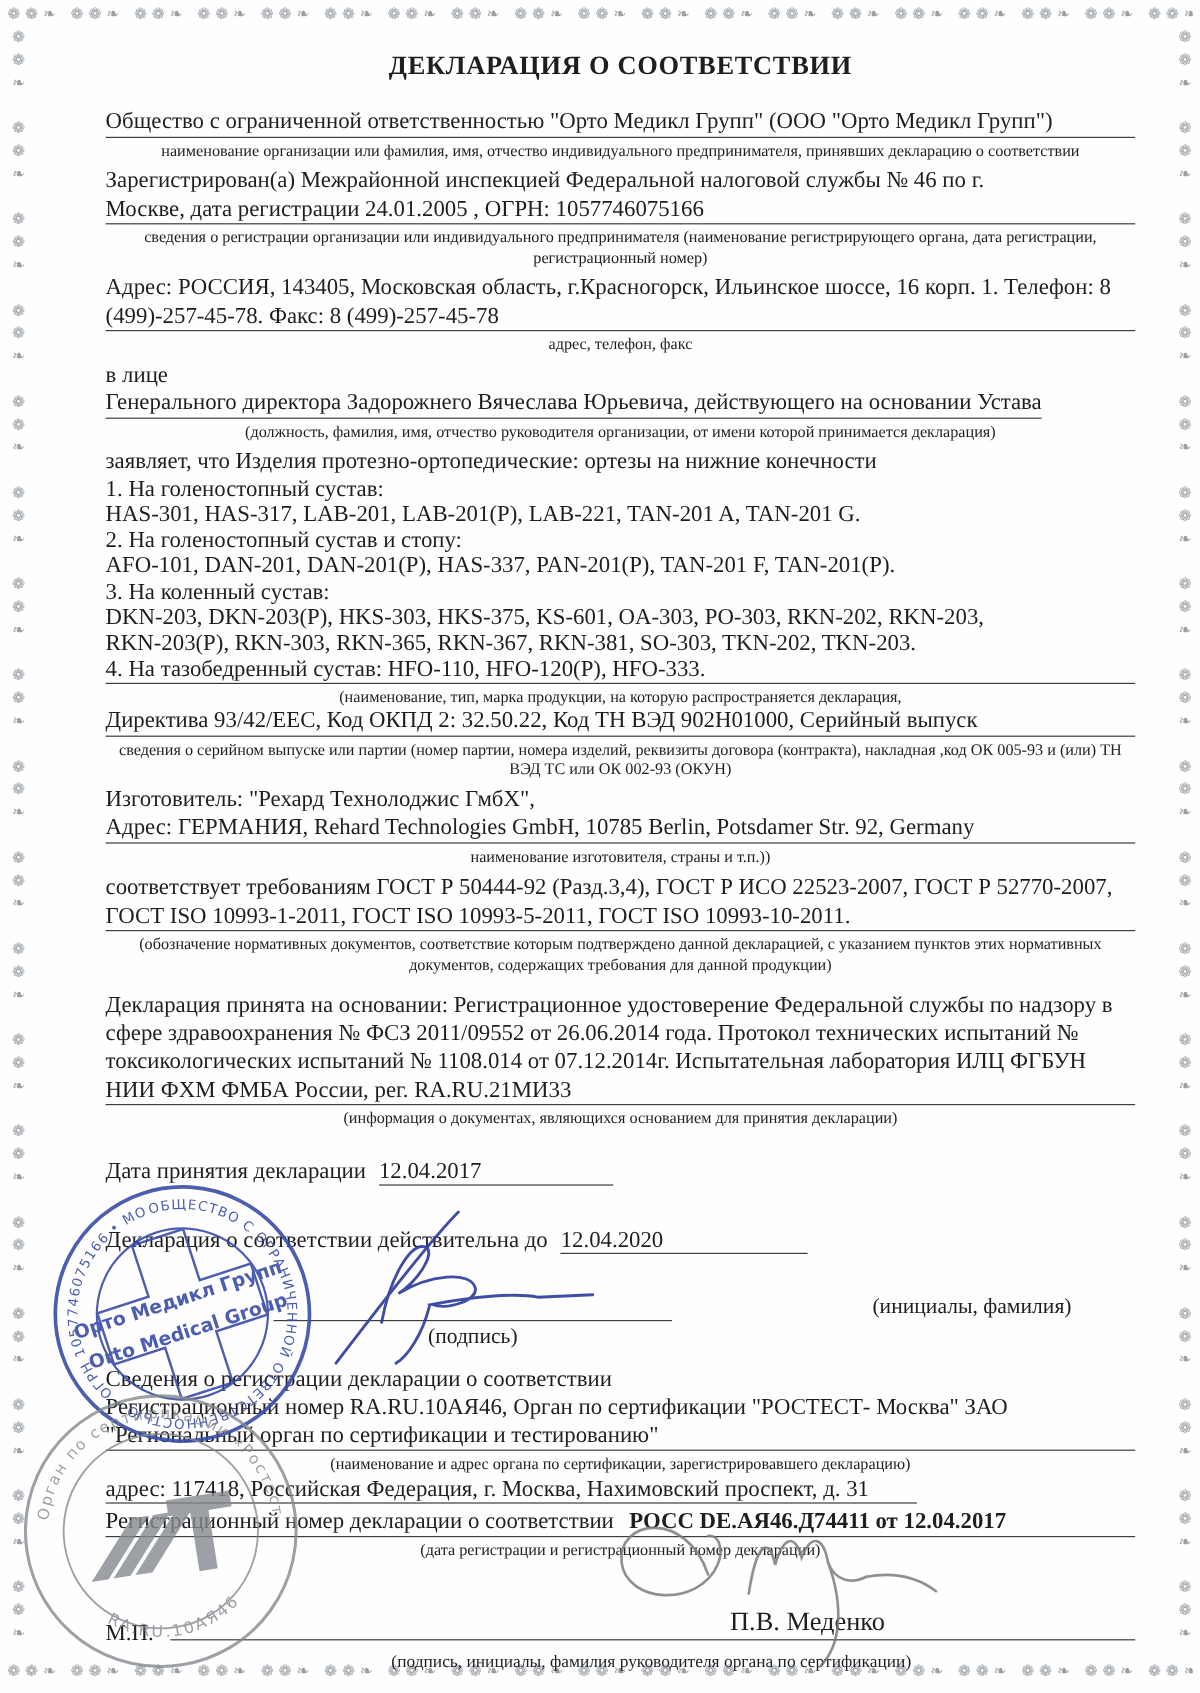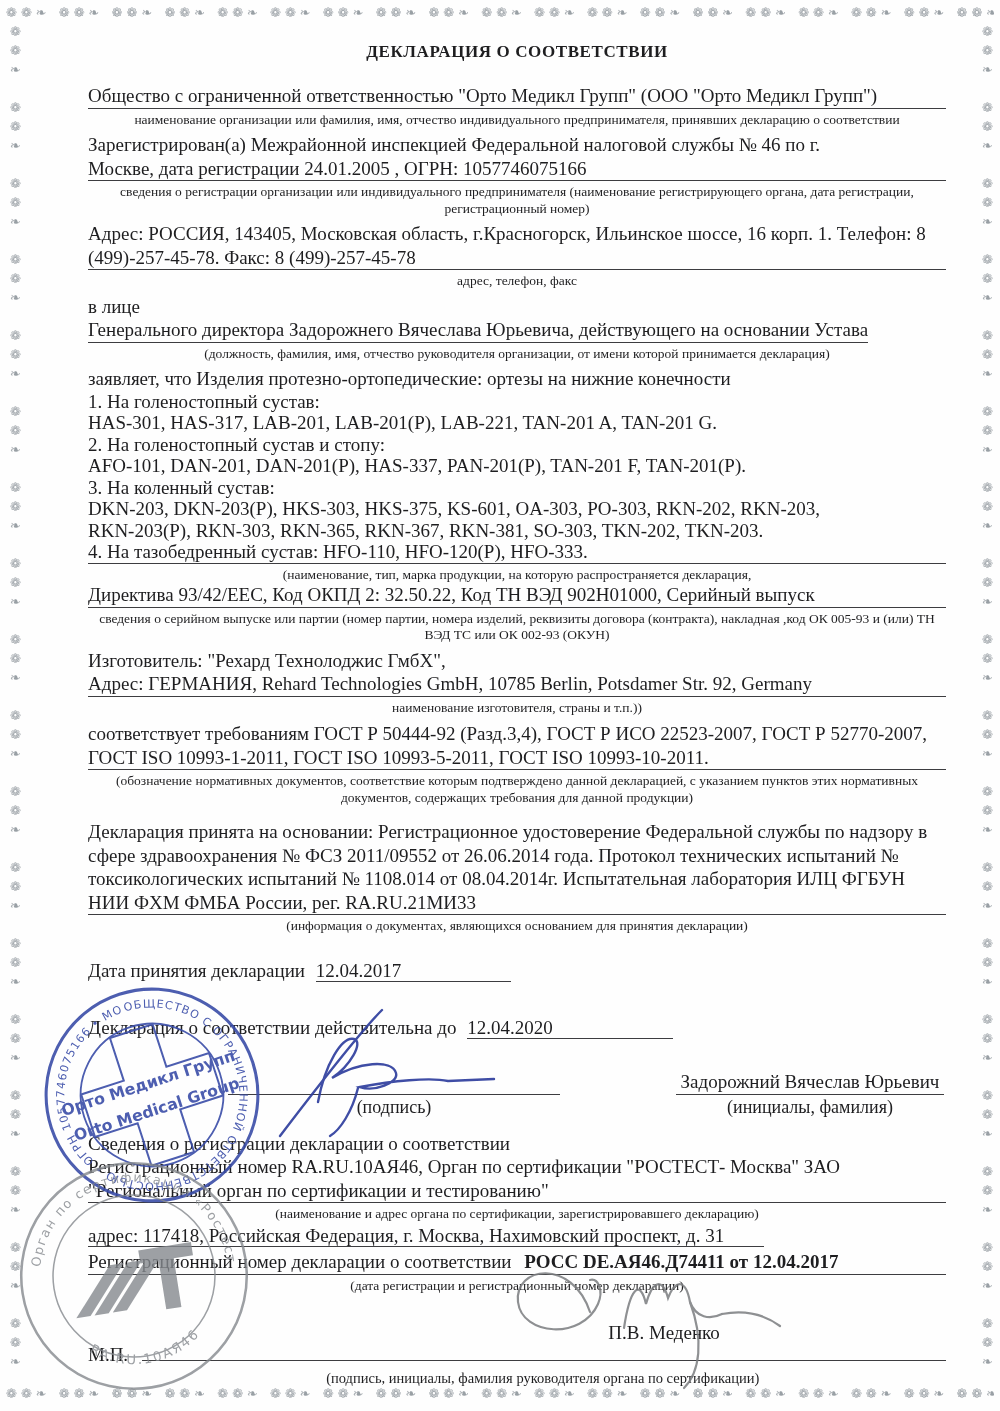--- a/index.html
+++ b/index.html
@@ -13,21 +13,21 @@
     font-family:"DejaVu Sans", sans-serif; font-size:13px; letter-spacing:4px;
     white-space:nowrap; overflow:hidden; line-height:20px; user-select:none;
   }
   .orn-top    { top:3px; left:6px; right:6px; height:22px; }
   .orn-bottom { bottom:5px; left:6px; right:6px; height:22px; }
   .orn-left   { top:24px; bottom:26px; left:3px; width:22px; writing-mode:vertical-rl; text-orientation:upright; }
   .orn-right  { top:24px; bottom:26px; right:3px; width:22px; writing-mode:vertical-rl; text-orientation:upright; }
 
   .content { position:absolute; left:88px; right:54px; top:42px; }
 
-  .title { text-align:center; font-size:17px; font-weight:bold; letter-spacing:.6px; margin-bottom:22px; }
+  .title { text-align:center; font-size:22px; font-weight:bold; letter-spacing:.6px; margin-bottom:22px; }
 
   .line   { font-size:19px; line-height:23.5px; }
   .plist  { font-size:19px; line-height:21.5px; }
   .u      { border-bottom:1.2px solid #3d3d40; }
   .caption{ font-size:13.5px; line-height:16.5px; text-align:center; margin:3px 0 5px; }
   .mt-s { margin-top:6px; } .mt-m { margin-top:14px; } .mt-l { margin-top:24px; }
 
   .inline-row { display:flex; align-items:baseline;flex-direction:column; }
   .inline-row .fill { flex:1; }
   .val-u { border-bottom:1.2px solid #3d3d40; padding-right:110px; }
@@ -38,21 +38,21 @@
   .sigrow { display:flex; margin-top:30px; }
   .sig-col-left  { width:332px; margin-left:140px; text-align:center; }
   .sig-col-right { width:268px; margin-left:auto; margin-right:2px; text-align:center; }
   .sig-rule { border-bottom:1.2px solid #3d3d40; height:24px; }
   .sig-name { font-size:19px; line-height:24px; border-bottom:1.2px solid #3d3d40; }
   .sig-cap  { font-size:18px; margin-top:2px; }
 
   .mp-row { display:flex; align-items:baseline; margin-top:40px; }
   .mp-label { font-size:19px; }
   .mp-line { flex:1; margin-left:14px; border-bottom:1.2px solid #3d3d40; position:relative; height:26px; }
-  .mp-head-name { position:absolute; left:58%; bottom:16px; font-size:19px; white-space:nowrap; }
+  .mp-head-name { position:absolute; left:58%; bottom:2px; font-size:22px; white-space:nowrap; }
   .mp-cap { font-size:14.5px; text-align:center; margin-top:4px; padding-left:6%; }
 
   
   .stamp { position:absolute; pointer-events:none; }
   .stamp-blue { left:40px; top:983px; width:224px; height:224px; transform:rotate(-18deg); opacity:.9; }
   .stamp-gray { left:8px;  top:1153px; width:252px; height:246px; transform:rotate(-9deg); opacity:.8; }
   .sign-blue  { left:262px; top:1002px; width:262px; height:142px; opacity:.92; }
   .sign-gray  { left:492px; top:1238px; width:344px; height:152px; opacity:.85; }
 </style>
 </head>
@@ -103,41 +103,40 @@
     <div class="line">Изготовитель: "Рехард Технолоджис ГмбХ",</div>
     <div class="line u">Адрес: ГЕРМАНИЯ, Rehard Technologies GmbH, 10785 Berlin, Potsdamer Str. 92, Germany</div>
     <div class="caption">наименование изготовителя, страны и т.п.))</div>
 
     <div class="line mt-s">соответствует требованиям ГОСТ Р 50444-92 (Разд.3,4), ГОСТ Р ИСО 22523-2007, ГОСТ Р 52770-2007,</div>
     <div class="line u">ГОСТ  ISO 10993-1-2011, ГОСТ  ISO 10993-5-2011, ГОСТ  ISO 10993-10-2011.</div>
     <div class="caption">(обозначение нормативных документов, соответствие которым подтверждено данной декларацией, с указанием пунктов этих нормативных документов, содержащих требования для данной продукции)</div>
 
     <div class="line mt-m">Декларация принята на основании: Регистрационное удостоверение Федеральной службы по надзору в</div>
     <div class="line">сфере здравоохранения № ФСЗ 2011/09552 от 26.06.2014 года. Протокол  технических испытаний №</div>
-    <div class="line">токсикологических испытаний № 1108.014 от 08.04.2014г. Испытательная лаборатория ИЛЦ ФГБУН</div>
+    <div class="line">токсикологических испытаний № 1108.014 от 07.12.2014г. Испытательная лаборатория ИЛЦ ФГБУН</div>
     <div class="line u">НИИ ФХМ ФМБА России, рег. RA.RU.21МИ33</div>
     <div class="caption">(информация о документах, являющихся основанием для принятия декларации)</div>
 
     <div class="line mt-l">
       <span>Дата принятия декларации</span>
       <span class="val-u" style="margin-left:6px;">12.04.2017</span>
     </div>
 
     <div class="line" style="margin-top:34px;">
       <span>Декларация о соответствии действительна до</span>
       <span class="val-u2" style="margin-left:6px;">12.04.2020</span>
     </div>
 
     <div class="sigrow">
       <div class="sig-col-left">
         <div class="sig-rule"></div>
         <div class="sig-cap">(подпись)</div>
       </div>
       <div class="sig-col-right">
-        <div class="sig-name">Задорожний Вячеслав Юрьевич</div>
         <div class="sig-cap">(инициалы, фамилия)</div>
       </div>
     </div>
 
     <div class="line mt-m">Сведения о регистрации декларации о соответствии</div>
     <div class="line">Регистрационный номер RA.RU.10АЯ46, Орган по сертификации "РОСТЕСТ- Москва" ЗАО</div>
     <div class="line u">"Региональный орган по сертификации и тестированию"</div>
     <div class="caption" style="margin-bottom:1px;">(наименование и адрес органа по сертификации, зарегистрировавшего декларацию)</div>
     <div class="line">
       <span class="u" style="padding-right:40px;">адрес: 117418, Российская Федерация, г. Москва, Нахимовский проспект, д. 31</span>

